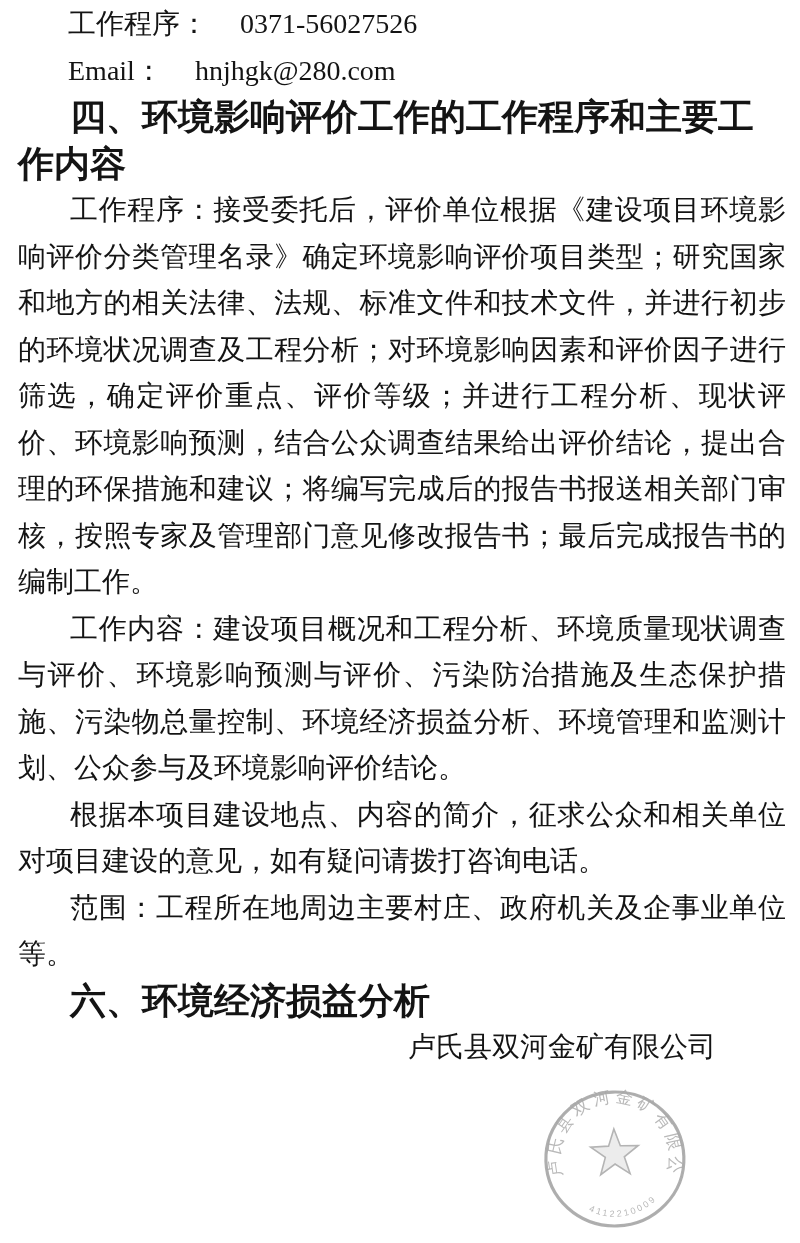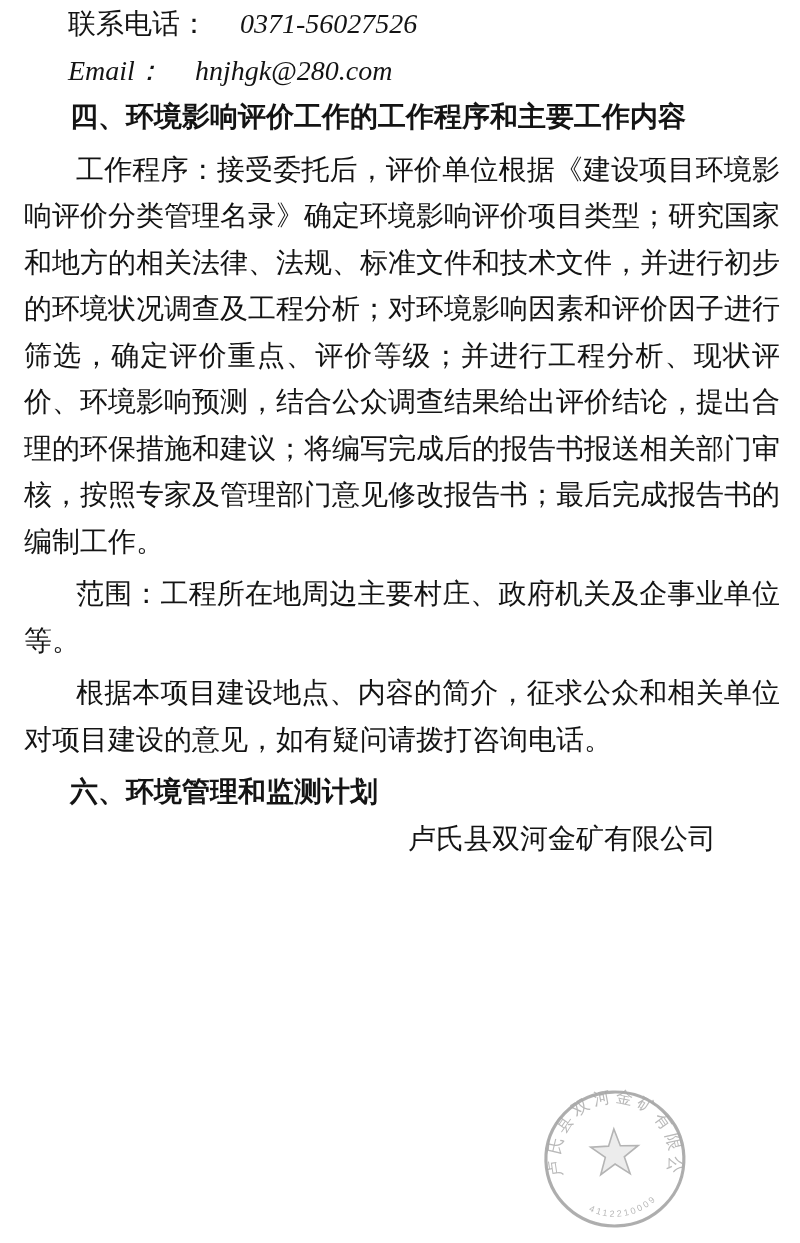--- a/index.html
+++ b/index.html
@@ -16,33 +16,33 @@
   .content {
     padding: 1px 14px 0 18px;
     font-size: 28px;
     line-height: 46.5px;
     text-align: justify;
     text-justify: inter-ideograph;
   }
   .line { margin: 0; white-space: nowrap; }
   .contact-line { margin-left: 50px; }
   .gap { display: inline-block; width: 32px; }
-  .latin { font-family: "Liberation Serif", "DejaVu Serif", serif; font-style: italic; }
+  .latin { font-family: "Liberation Serif", "DejaVu Serif", serif; }
   .cjk-label { font-weight: 500; }
   .sec-heading {
     margin: 0;
-    font-size: 28px;
+    font-size: 36px;
     line-height: 46.5px;
     text-indent: 52px;
     font-weight: 800;
     font-family: "Liberation Sans", "DejaVu Sans", sans-serif;
     text-align: left;
   }
   .para {
-    margin: 6px;
+    margin: 0;
     text-indent: 52px;
     font-weight: 500;
   }
   .signature { margin: 0; }
   .sig-company {
     margin: 0 70px 0 0;
     text-align: right;
     font-weight: 500;
   }
   .seal {
@@ -55,31 +55,32 @@
     transform: rotate(-2deg);
     pointer-events: none;
   }
 </style>
 </head>
 <body>
 
 <div class="page" style="background: rgb(255, 255, 255); color: rgb(20, 20, 20);">
   <div class="content">
 
-    <p class="line contact-line"><span class="cjk-label">联系电话：</span><span class="gap"></span><span class="latin">0371-56027526</span></p>
+    <p class="line contact-line"><span class="cjk-label">工作程序：</span><span class="gap"></span><span class="latin">0371-56027526</span></p>
 
     <p class="line contact-line"><span class="latin">Email：</span><span class="gap"></span><span class="latin">hnjhgk@280.com</span></p>
 
     <h2 class="sec-heading">四、环境影响评价工作的工作程序和主要工作内容</h2>
     <p class="para">工作程序：接受委托后，评价单位根据《建设项目环境影响评价分类管理名录》确定环境影响评价项目类型；研究国家和地方的相关法律、法规、标准文件和技术文件，并进行初步的环境状况调查及工程分析；对环境影响因素和评价因子进行筛选，确定评价重点、评价等级；并进行工程分析、现状评价、环境影响预测，结合公众调查结果给出评价结论，提出合理的环保措施和建议；将编写完成后的报告书报送相关部门审核，按照专家及管理部门意见修改报告书；最后完成报告书的编制工作。</p>
+    <p class="para">工作内容：建设项目概况和工程分析、环境质量现状调查与评价、环境影响预测与评价、污染防治措施及生态保护措施、污染物总量控制、环境经济损益分析、环境管理和监测计划、公众参与及环境影响评价结论。</p>
 
+    <p class="para">根据本项目建设地点、内容的简介，征求公众和相关单位对项目建设的意见，如有疑问请拨打咨询电话。</p>
     <p class="para">范围：工程所在地周边主要村庄、政府机关及企事业单位等。</p>
-    <p class="para">根据本项目建设地点、内容的简介，征求公众和相关单位对项目建设的意见，如有疑问请拨打咨询电话。</p>
 
-    <h2 class="sec-heading">六、环境管理和监测计划</h2>
+    <h2 class="sec-heading">六、环境经济损益分析</h2>
 
     <div class="signature">
       <p class="sig-company">卢氏县双河金矿有限公司</p>
 
     </div>
   </div>
 
   <svg class="seal" viewBox="0 0 150 148" aria-hidden="true" style="color: rgb(138, 138, 138);">
     <ellipse cx="75" cy="71" rx="69" ry="67" fill="none" stroke="currentColor" stroke-width="3.2" opacity="0.9"></ellipse>
     <ellipse cx="75" cy="71" rx="69" ry="67" fill="none" stroke="currentColor" stroke-width="1" opacity="0.35" transform="rotate(3 75 71)"></ellipse>

